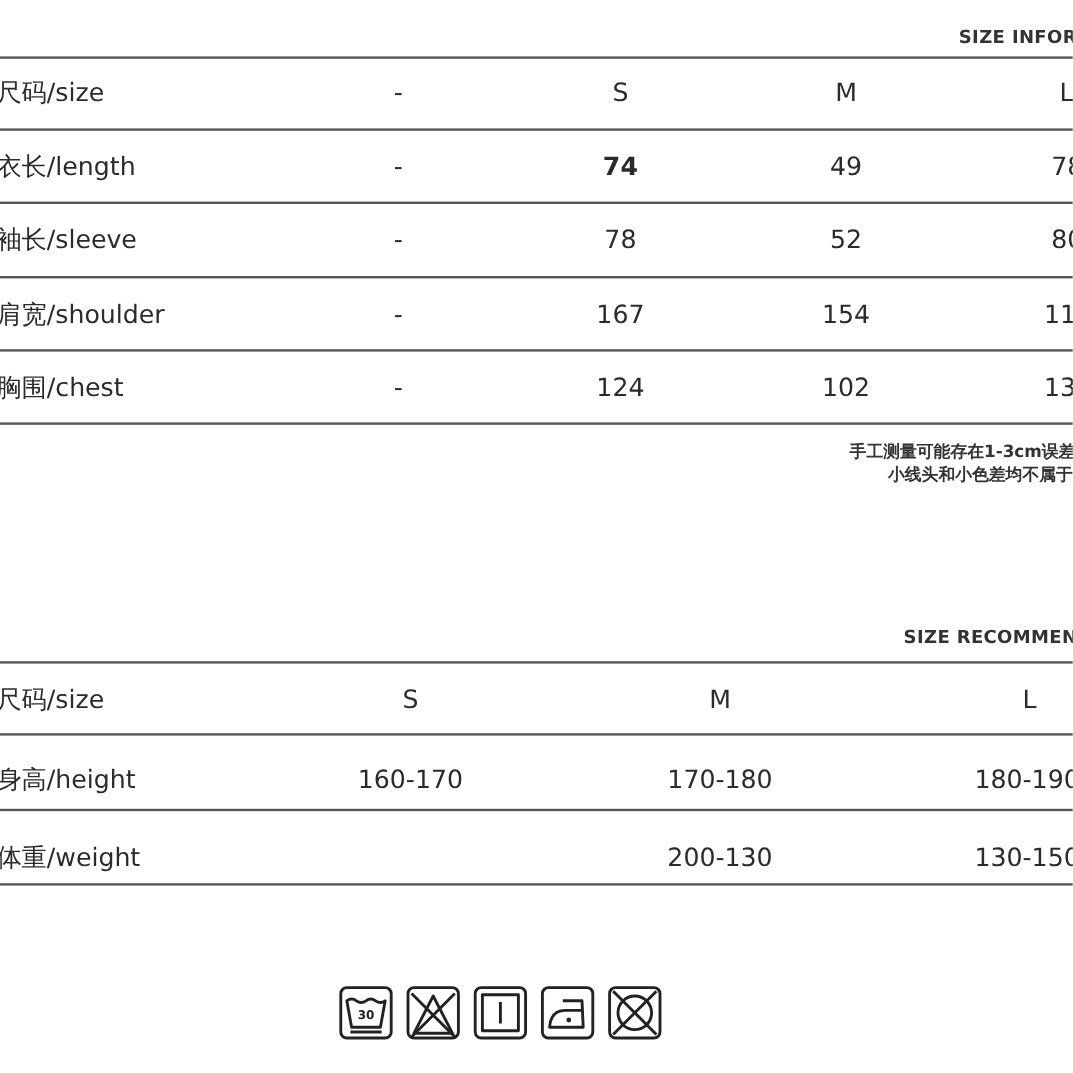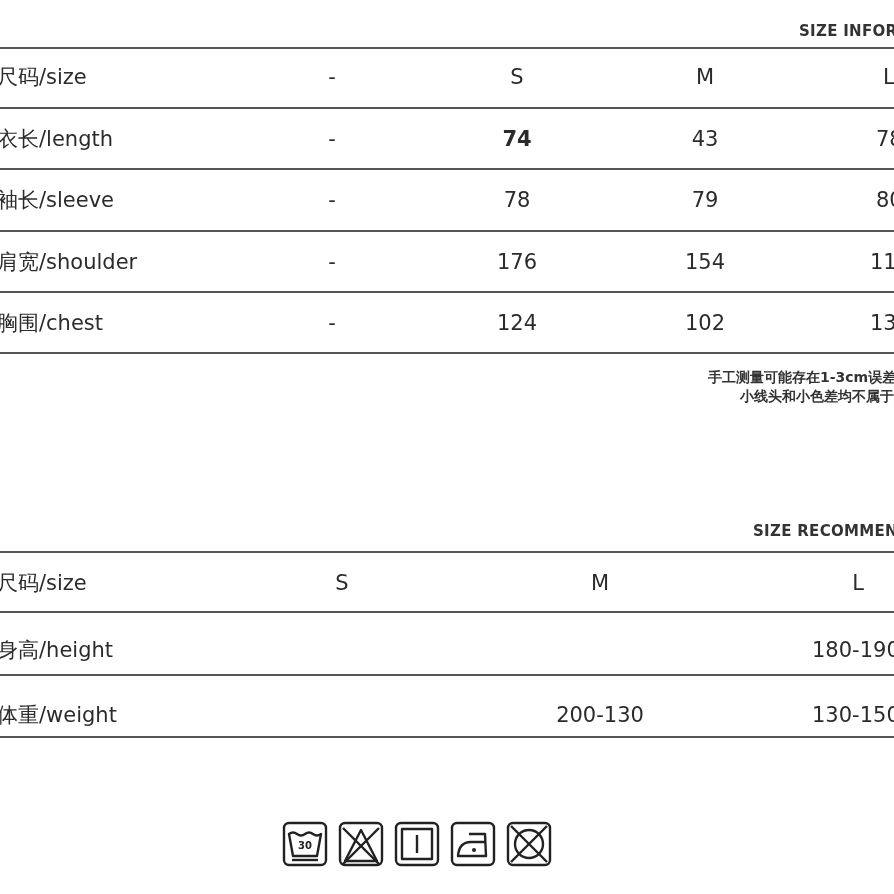--- a/index.html
+++ b/index.html
@@ -81,38 +81,38 @@
   <span class="cell center" style="left:517px;">S</span>
   <span class="cell center" style="left:705px;">M</span>
   <span class="cell" style="left:883px;">L</span>
 </div>
 <div class="rule" style="top:107px;"></div>
 
 <div class="row" style="top:109px;">
   <span class="cell label">衣长/length</span>
   <span class="cell center" style="left:332px;">-</span>
   <span class="cell center" style="left:517px;font-weight:bold;">74</span>
-  <span class="cell center" style="left:705px;">43</span>
+  <span class="cell center" style="left:705px;">49</span>
   <span class="cell" style="left:876px;">78</span>
 </div>
 <div class="rule" style="top:168px;"></div>
 
 <div class="row" style="top:170px;">
   <span class="cell label">袖长/sleeve</span>
   <span class="cell center" style="left:332px;">-</span>
   <span class="cell center" style="left:517px;">78</span>
-  <span class="cell center" style="left:705px;">79</span>
+  <span class="cell center" style="left:705px;">52</span>
   <span class="cell" style="left:876px;">80</span>
 </div>
 <div class="rule" style="top:230px;"></div>
 
 <div class="row" style="top:232px;">
   <span class="cell label">肩宽/shoulder</span>
   <span class="cell center" style="left:332px;">-</span>
-  <span class="cell center" style="left:517px;">176</span>
+  <span class="cell center" style="left:517px;">167</span>
   <span class="cell center" style="left:705px;">154</span>
   <span class="cell" style="left:870px;">11</span>
 </div>
 <div class="rule" style="top:291px;"></div>
 
 <div class="row" style="top:293px;">
   <span class="cell label">胸围/chest</span>
   <span class="cell center" style="left:332px;">-</span>
   <span class="cell center" style="left:517px;">124</span>
   <span class="cell center" style="left:705px;">102</span>
@@ -129,20 +129,22 @@
 <div class="row" style="top:553px; height:60px;">
   <span class="cell label">尺码/size</span>
   <span class="cell center" style="left:342px;">S</span>
   <span class="cell center" style="left:600px;">M</span>
   <span class="cell center" style="left:858px;">L</span>
 </div>
 <div class="rule" style="top:611px;"></div>
 
 <div class="row" style="top:620px;">
   <span class="cell label">身高/height</span>
+  <span class="cell center" style="left:342px;">160-170</span>
+  <span class="cell center" style="left:600px;">170-180</span>
   <span class="cell" style="left:812px;">180-190</span>
 </div>
 <div class="rule" style="top:674px;"></div>
 
 <div class="row" style="top:685px;">
   <span class="cell label">体重/weight</span>
   <span class="cell center" style="left:600px;">200-130</span>
   <span class="cell" style="left:812px;">130-150</span>
 </div>
 <div class="rule" style="top:736px;"></div>

